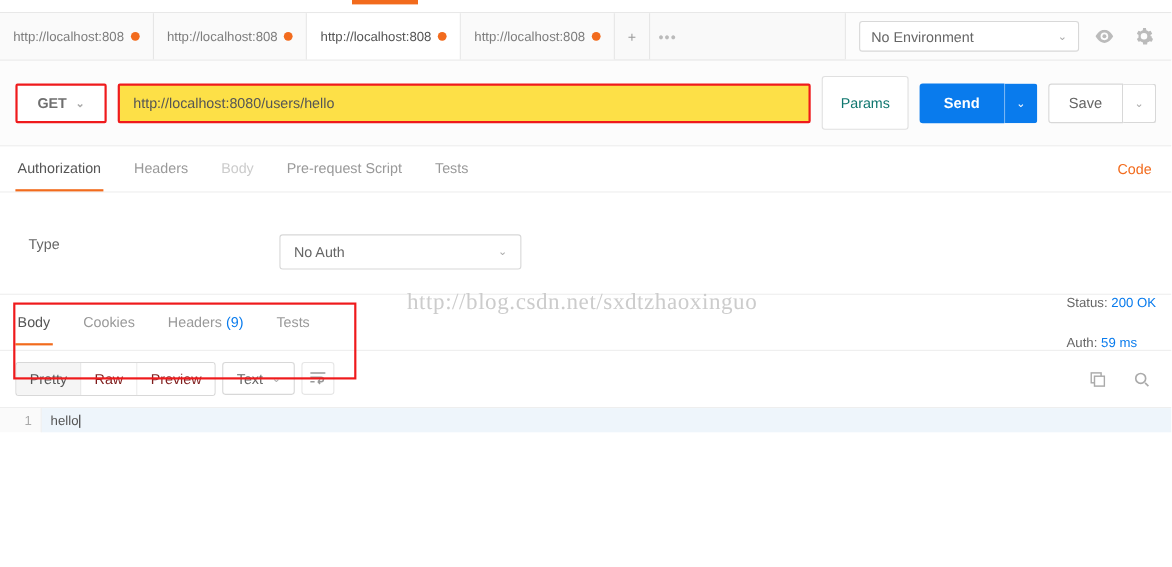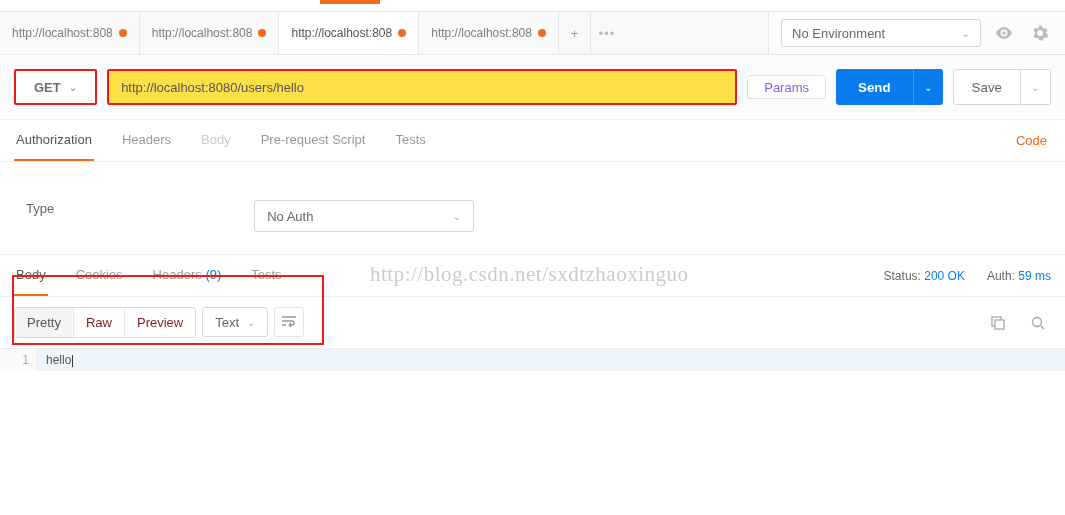--- a/index.html
+++ b/index.html
@@ -15,21 +15,21 @@
   .addtab{width:32px;display:flex;align-items:center;justify-content:center;color:#999;border-right:1px solid #e6e6e6;}
   .moretab{width:32px;display:flex;align-items:center;justify-content:center;color:#bbb;letter-spacing:1px;}
   .envbox{display:flex;align-items:center;gap:10px;padding:0 12px;background:#fcfcfc;border-left:1px solid #e6e6e6;}
   .env-dd{display:flex;align-items:center;justify-content:space-between;width:200px;height:28px;border:1px solid #d8d8d8;border-radius:3px;padding:0 10px;color:#666;background:#fff;}
   .icon-btn{display:flex;align-items:center;justify-content:center;width:26px;height:26px;color:#999;}
   .chev{font-size:10px;color:#aaa;}
 
   .reqbar{display:flex;align-items:center;padding:14px 14px;gap:10px;background:#fcfcfc;border-bottom:1px solid #eee;}
   .method-dd{display:flex;align-items:center;justify-content:center;gap:8px;height:36px;padding:0 18px;border:1px solid #d8d8d8;border-radius:3px;background:#fff;color:#6f6f6f;font-weight:600;font-size:13px;}
   .url-input{flex:1;height:36px;border:1px solid #e0e0e0;border-radius:3px;padding:0 12px;background:#fde047;color:#555;font-size:13px;display:flex;align-items:center;}
-  .params-btn{height:24px;padding:0 16px;border:1px solid #e0e0e0;background:#fff;color:#8b5cf6;border-radius:3px;display:flex;align-items:center;}
+  .params-btn{height:49px;padding:0 16px;border:1px solid #e0e0e0;background:#fff;color:#0f766e;border-radius:3px;display:flex;align-items:center;}
   .send-group{display:flex;}
   .send-btn{height:36px;padding:0 22px;background:#097bed;color:#fff;font-weight:600;border:none;border-radius:3px 0 0 3px;display:flex;align-items:center;}
   .send-dd{width:30px;height:36px;background:#097bed;border-left:1px solid rgba(255,255,255,.25);border-radius:0 3px 3px 0;display:flex;align-items:center;justify-content:center;color:#fff;}
   .save-group{display:flex;}
   .save-btn{height:36px;padding:0 18px;background:#fff;border:1px solid #d8d8d8;color:#666;border-radius:3px 0 0 3px;display:flex;align-items:center;}
   .save-dd{width:30px;height:36px;background:#fff;border:1px solid #d8d8d8;border-left:0;border-radius:0 3px 3px 0;display:flex;align-items:center;justify-content:center;color:#999;}
 
   .redbox{border:2px solid #ef1a1c !important;border-radius:2px;}
   .redbox-around{position:absolute;border:2px solid #ef1a1c;pointer-events:none;z-index:5;}
 
@@ -42,21 +42,21 @@
   .auth-area{padding:22px 26px;border-bottom:1px solid #eee;position:relative;}
   .auth-row{display:flex;align-items:center;gap:200px;}
   .type-label{color:#666;}
   .auth-dd{display:flex;align-items:center;justify-content:space-between;width:220px;height:32px;border:1px solid #d8d8d8;border-radius:3px;padding:0 12px;color:#666;background:#fff;margin-top:16px;}
 
   .resptabs{display:flex;align-items:center;justify-content:space-between;padding:0 14px;border-bottom:1px solid #eee;}
   .resptabs-left{display:flex;gap:26px;}
   .stab{padding:12px 2px;color:#999;cursor:pointer;}
   .stab.active{color:#555;border-bottom:2px solid #f26b1d;}
   .blue{color:#097bed;}
-  .resptabs-right{display:flex;gap:22px;color:#666;font-size:12px;}
+  .resptabs-right{display:flex;gap:22px;color:#666;font-size:12px;flex-direction:column;}
 
   .watermark{position:absolute;left:370px;top:262px;color:#ccc;font-family:Georgia,serif;font-size:21px;letter-spacing:.5px;pointer-events:none;z-index:6;}
 
   .viewbar{display:flex;align-items:center;justify-content:space-between;padding:10px 14px;}
   .view-left{display:flex;gap:6px;}
   .seg{display:flex;border:1px solid #d8d8d8;border-radius:3px;overflow:hidden;}
   .seg-btn{padding:7px 12px;color:#7f1d1d;background:#fff;border-right:1px solid #e6e6e6;}
   .seg-btn:last-child{border-right:0;}
   .seg-btn.active{color:#555;background:#f5f5f5;}
   .fmt-dd{display:flex;align-items:center;gap:8px;height:30px;padding:0 12px;border:1px solid #d8d8d8;border-radius:3px;color:#666;}

